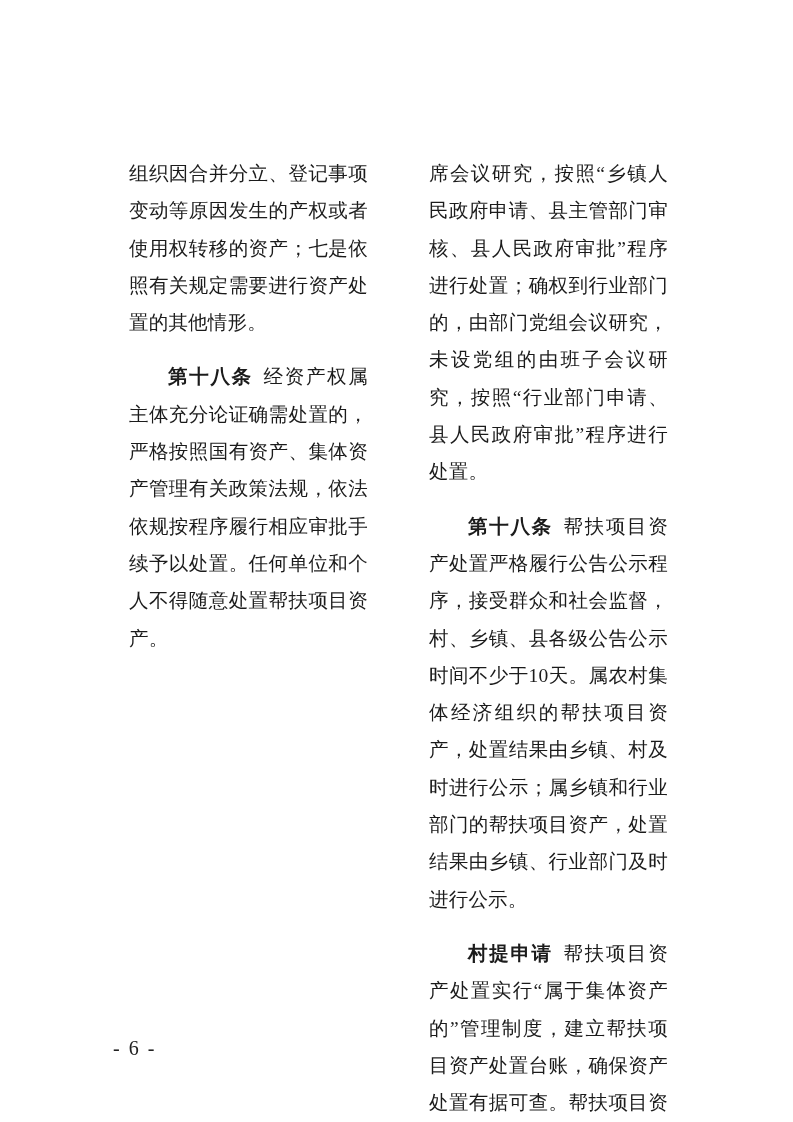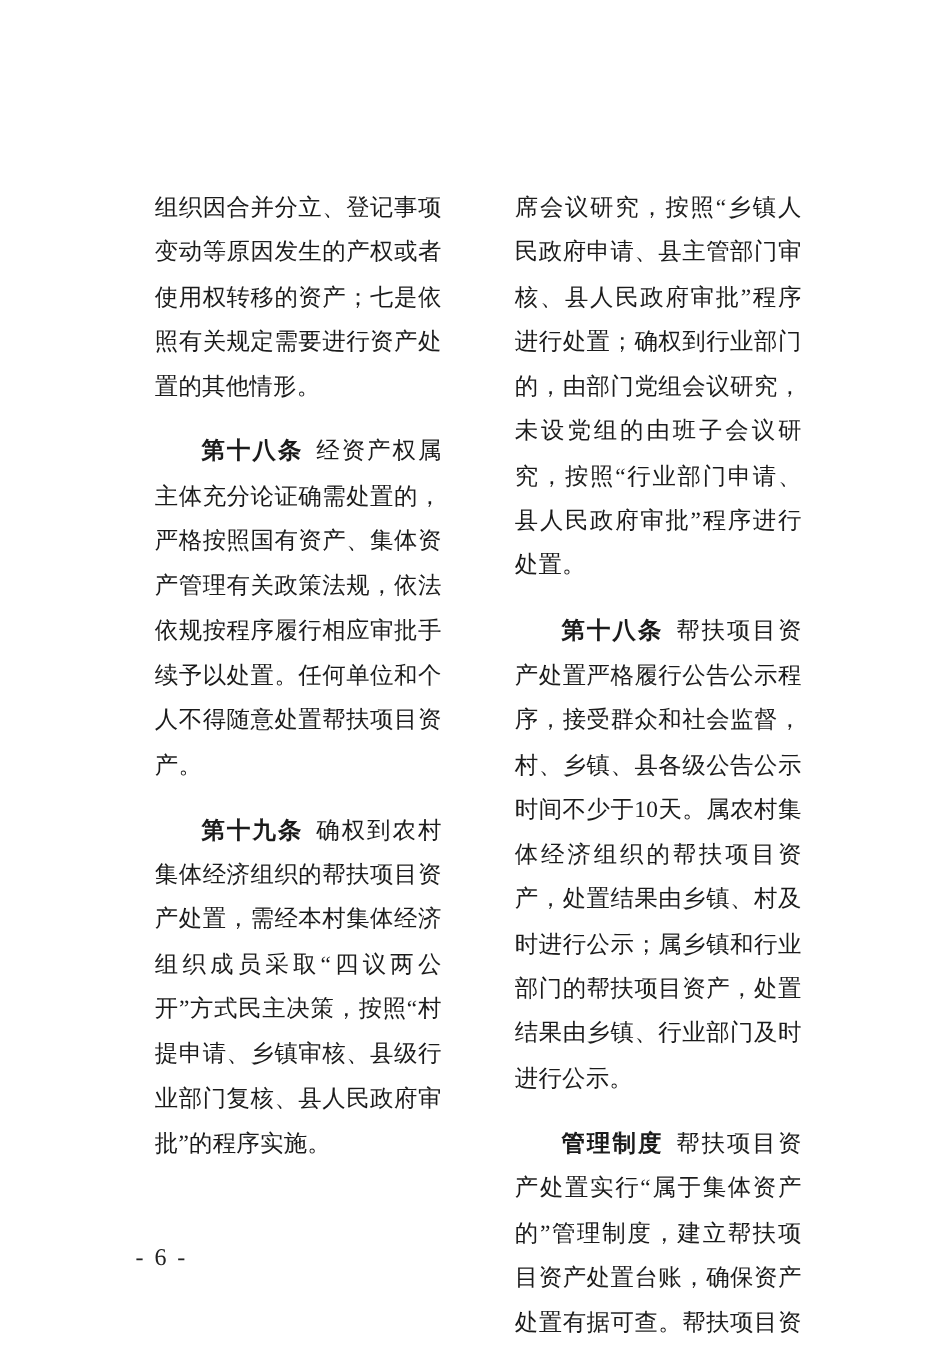--- a/index.html
+++ b/index.html
@@ -66,34 +66,31 @@
 
   <div class="columns">
 
     <div class="column">
       <p class="para">
         <span>组织因合并分立、登记事项变动等原因发生的产权或者使用权转移的资产；七是依照有关规定需要进行资产处置的其他情形。</span>
       </p>
       <p class="para indent">
         <b class="lead">第十八条</b><span>经资产权属主体充分论证确需处置的，严格按照国有资产、集体资产管理有关政策法规，依法依规按程序履行相应审批手续予以处置。任何单位和个人不得随意处置帮扶项目资产。</span>
       </p>
-      <p class="para indent">
-        <b class="lead">第十九条</b><span>确权到农村集体经济组织的帮扶项目资产处置，需经本村集体经济组织成员采取“四议两公开”方式民主决策，按照“村提申请、乡镇审核、县级行业部门复核、县人民政府审批”的程序实施。</span>
-      </p>
     </div>
 
     <div class="column">
       <p class="para">
         <span>席会议研究，按照“乡镇人民政府申请、县主管部门审核、县人民政府审批”程序进行处置；确权到行业部门的，由部门党组会议研究，未设党组的由班子会议研究，按照“行业部门申请、县人民政府审批”程序进行处置。</span>
       </p>
       <p class="para indent">
         <b class="lead">第十八条</b><span>帮扶项目资产处置严格履行公告公示程序，接受群众和社会监督，村、乡镇、县各级公告公示时间不少于10天。属农村集体经济组织的帮扶项目资产，处置结果由乡镇、村及时进行公示；属乡镇和行业部门的帮扶项目资产，处置结果由乡镇、行业部门及时进行公示。</span>
       </p>
       <p class="para indent">
-        <b class="lead">管理制度</b><span>帮扶项目资产处置实行“属于集体资产的”管理制度，建立帮扶项目资产处置台账，确保资产处置有据可查。帮扶项目资产处置完成以后，县、乡镇、村三级在30天内及时更新帮扶项目资产台账和全国信息系统数据。</span>
+        <b class="lead">村提申请</b><span>帮扶项目资产处置实行“属于集体资产的”管理制度，建立帮扶项目资产处置台账，确保资产处置有据可查。帮扶项目资产处置完成以后，县、乡镇、村三级在30天内及时更新帮扶项目资产台账和全国信息系统数据。</span>
       </p>
     </div>
 
   </div>
 
   <div class="footer">- 6 -</div>
 
 </div>
 
 </body></html>

